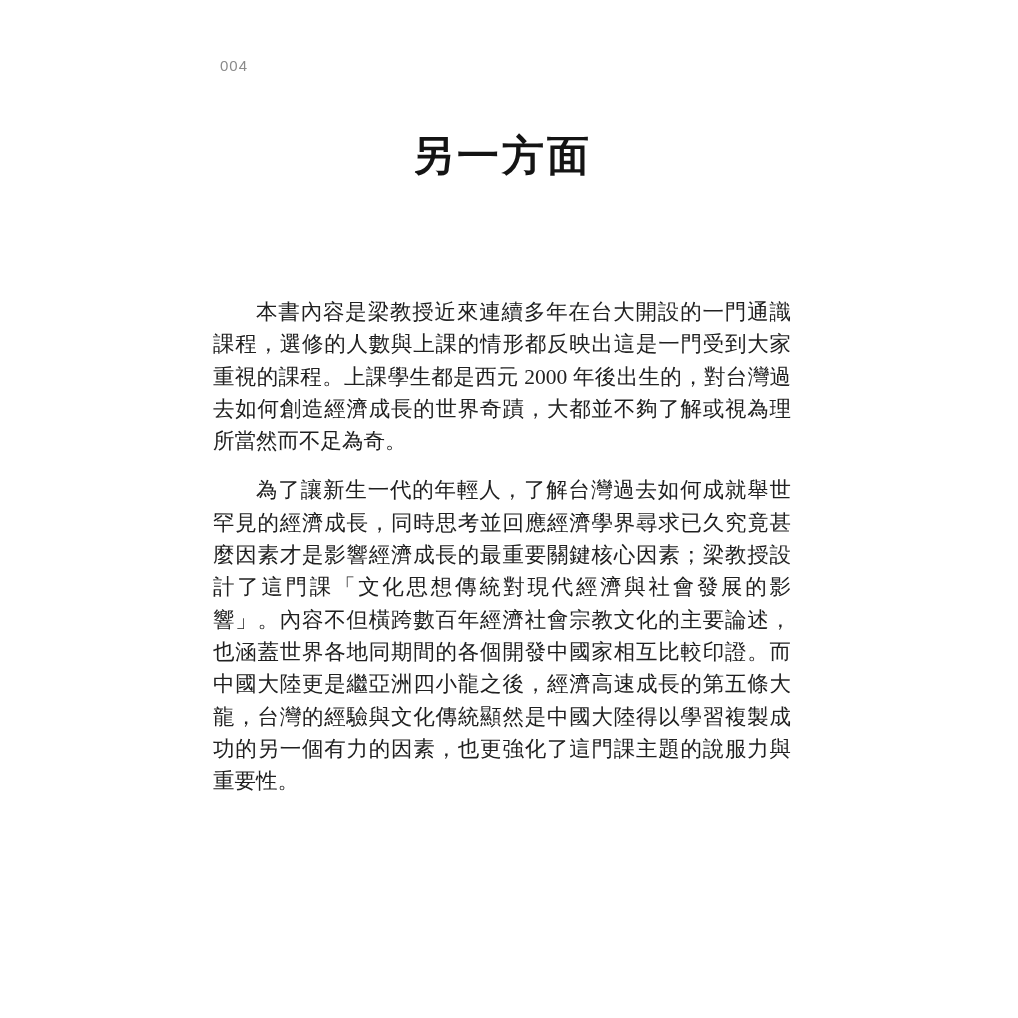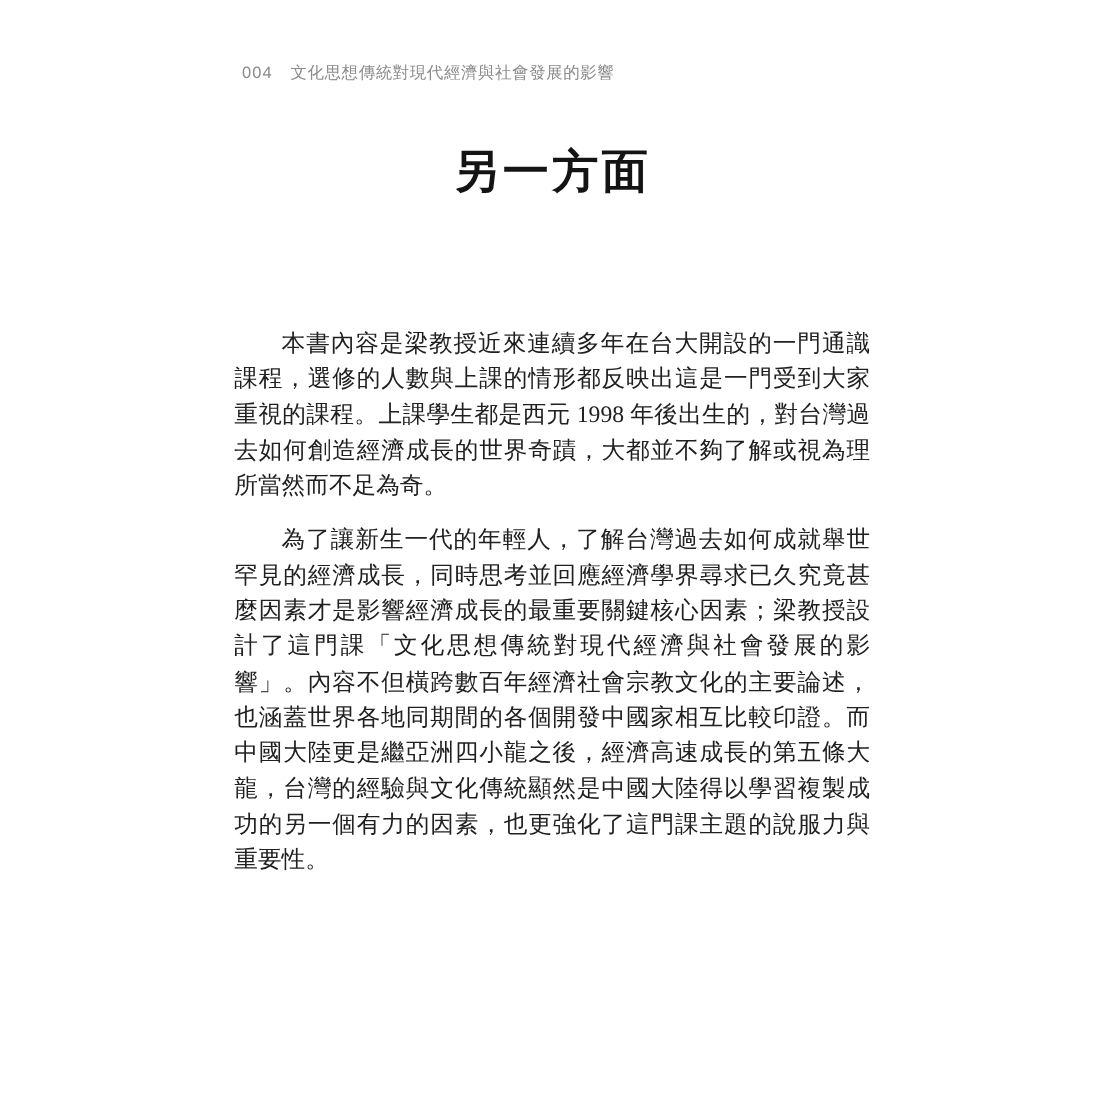--- a/index.html
+++ b/index.html
@@ -57,23 +57,22 @@
   }
   .body-text p:last-child { margin-bottom: 15px; }
 </style>
 </head>
 <body>
 
 <div class="page">
 
   <div class="running-header">
     <span class="folio">004</span>
-    <span class="running-title">文化思想傳統對現代經濟與社會發展的影響</span>
   </div>
 
   <h1 class="chapter-title">另一方面</h1>
 
   <div class="body-text">
-    <p>本書內容是梁教授近來連續多年在台大開設的一門通識課程，選修的人數與上課的情形都反映出這是一門受到大家重視的課程。上課學生都是西元 1998 年後出生的，對台灣過去如何創造經濟成長的世界奇蹟，大都並不夠了解或視為理所當然而不足為奇。</p>
+    <p>本書內容是梁教授近來連續多年在台大開設的一門通識課程，選修的人數與上課的情形都反映出這是一門受到大家重視的課程。上課學生都是西元 2000 年後出生的，對台灣過去如何創造經濟成長的世界奇蹟，大都並不夠了解或視為理所當然而不足為奇。</p>
     <p>為了讓新生一代的年輕人，了解台灣過去如何成就舉世罕見的經濟成長，同時思考並回應經濟學界尋求已久究竟甚麼因素才是影響經濟成長的最重要關鍵核心因素；梁教授設計了這門課「文化思想傳統對現代經濟與社會發展的影響」。內容不但橫跨數百年經濟社會宗教文化的主要論述，也涵蓋世界各地同期間的各個開發中國家相互比較印證。而中國大陸更是繼亞洲四小龍之後，經濟高速成長的第五條大龍，台灣的經驗與文化傳統顯然是中國大陸得以學習複製成功的另一個有力的因素，也更強化了這門課主題的說服力與重要性。</p>
   </div>
 
 </div>
 
 </body></html>

